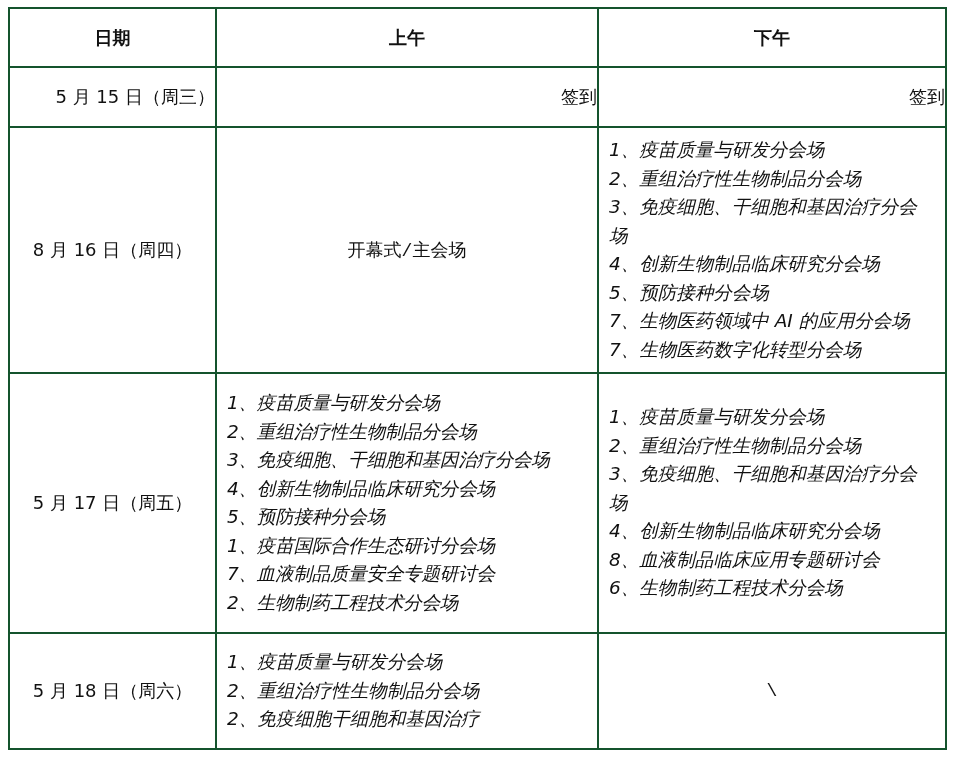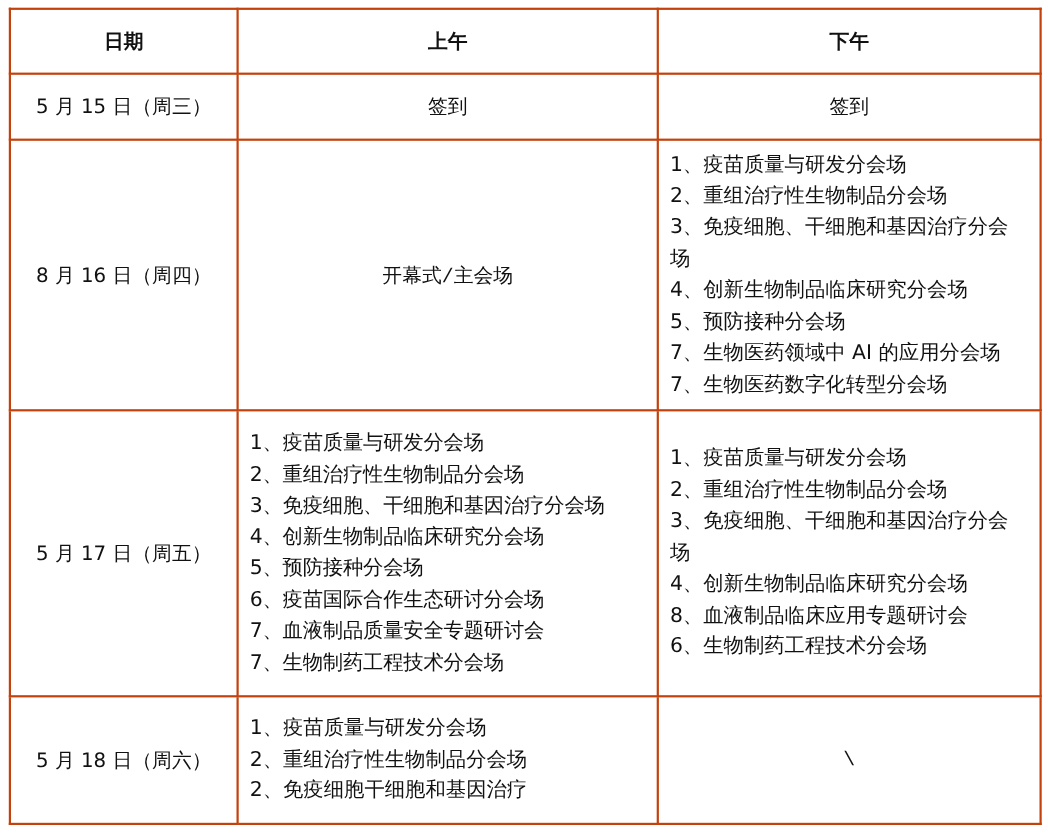--- a/index.html
+++ b/index.html
@@ -1,29 +1,29 @@
 <!DOCTYPE html>
 <html><head>
   <meta charset="utf-8">
   <style>
     html, body { margin: 0; padding: 0; background: #ffffff; }
     body { width: 953px; height: 759px; position: relative; overflow: hidden;
       font-family: "DejaVu Sans", "Liberation Sans", sans-serif; color: #111; }
     table { position: absolute; left: 8px; top: 7px; border-collapse: collapse; table-layout: fixed; width: 935px; }
-    td, th { border: 2px solid #c2410c; padding: 0; vertical-align: middle; font-size: 18px; }
+    td, th { border: 2px solid #14532d; padding: 0; vertical-align: middle; font-size: 18px; }
     th { font-weight: bold; height: 57px; text-align: center; }
     .c-date { width: 205px; text-align: center; }
     .c-am { width: 380px; }
     .c-pm { width: 346px; margin-left: 12px; }
     .center { text-align: center; font-family: Liberation Mono, monospace; }
-    tr.r1 td { height: 58px; }
+    tr.r1 td { height: 58px; text-align: right; }
     tr.r2 td { height: 244px; }
     tr.r3 td { height: 258px; }
     tr.r4 td { height: 114px; }
-    ul.list { list-style: none; margin: 0; padding: 0 10px 0 10px; }
+    ul.list { list-style: none; margin: 0; padding: 0 10px 0 10px; font-style: italic; }
     ul.list li { line-height: 28.5px; font-size: 18.5px; white-space: normal; word-break: break-all; }
     .am-list { padding-left: 12px; }
     .pm-list { padding-left: 9px; }
     .narrow li { letter-spacing: -0.2px; }
   </style>
 </head>
 <body>
 
 <table>
   <tbody>
@@ -54,23 +54,23 @@
   </tr>
   <tr class="r3">
     <td class="c-date">5 月 17 日（周五）</td>
     <td>
       <ul class="list am-list narrow">
         <li>1、疫苗质量与研发分会场</li>
         <li>2、重组治疗性生物制品分会场</li>
         <li>3、免疫细胞、干细胞和基因治疗分会场</li>
         <li>4、创新生物制品临床研究分会场</li>
         <li>5、预防接种分会场</li>
-        <li>6、疫苗国际合作生态研讨分会场</li>
+        <li>1、疫苗国际合作生态研讨分会场</li>
         <li>7、血液制品质量安全专题研讨会</li>
-        <li>7、生物制药工程技术分会场</li>
+        <li>2、生物制药工程技术分会场</li>
       </ul>
     </td>
     <td>
       <ul class="list pm-list">
         <li>1、疫苗质量与研发分会场</li>
         <li>2、重组治疗性生物制品分会场</li>
         <li>3、免疫细胞、干细胞和基因治疗分会场</li>
         <li>4、创新生物制品临床研究分会场</li>
         <li>8、血液制品临床应用专题研讨会</li>
         <li>6、生物制药工程技术分会场</li>

